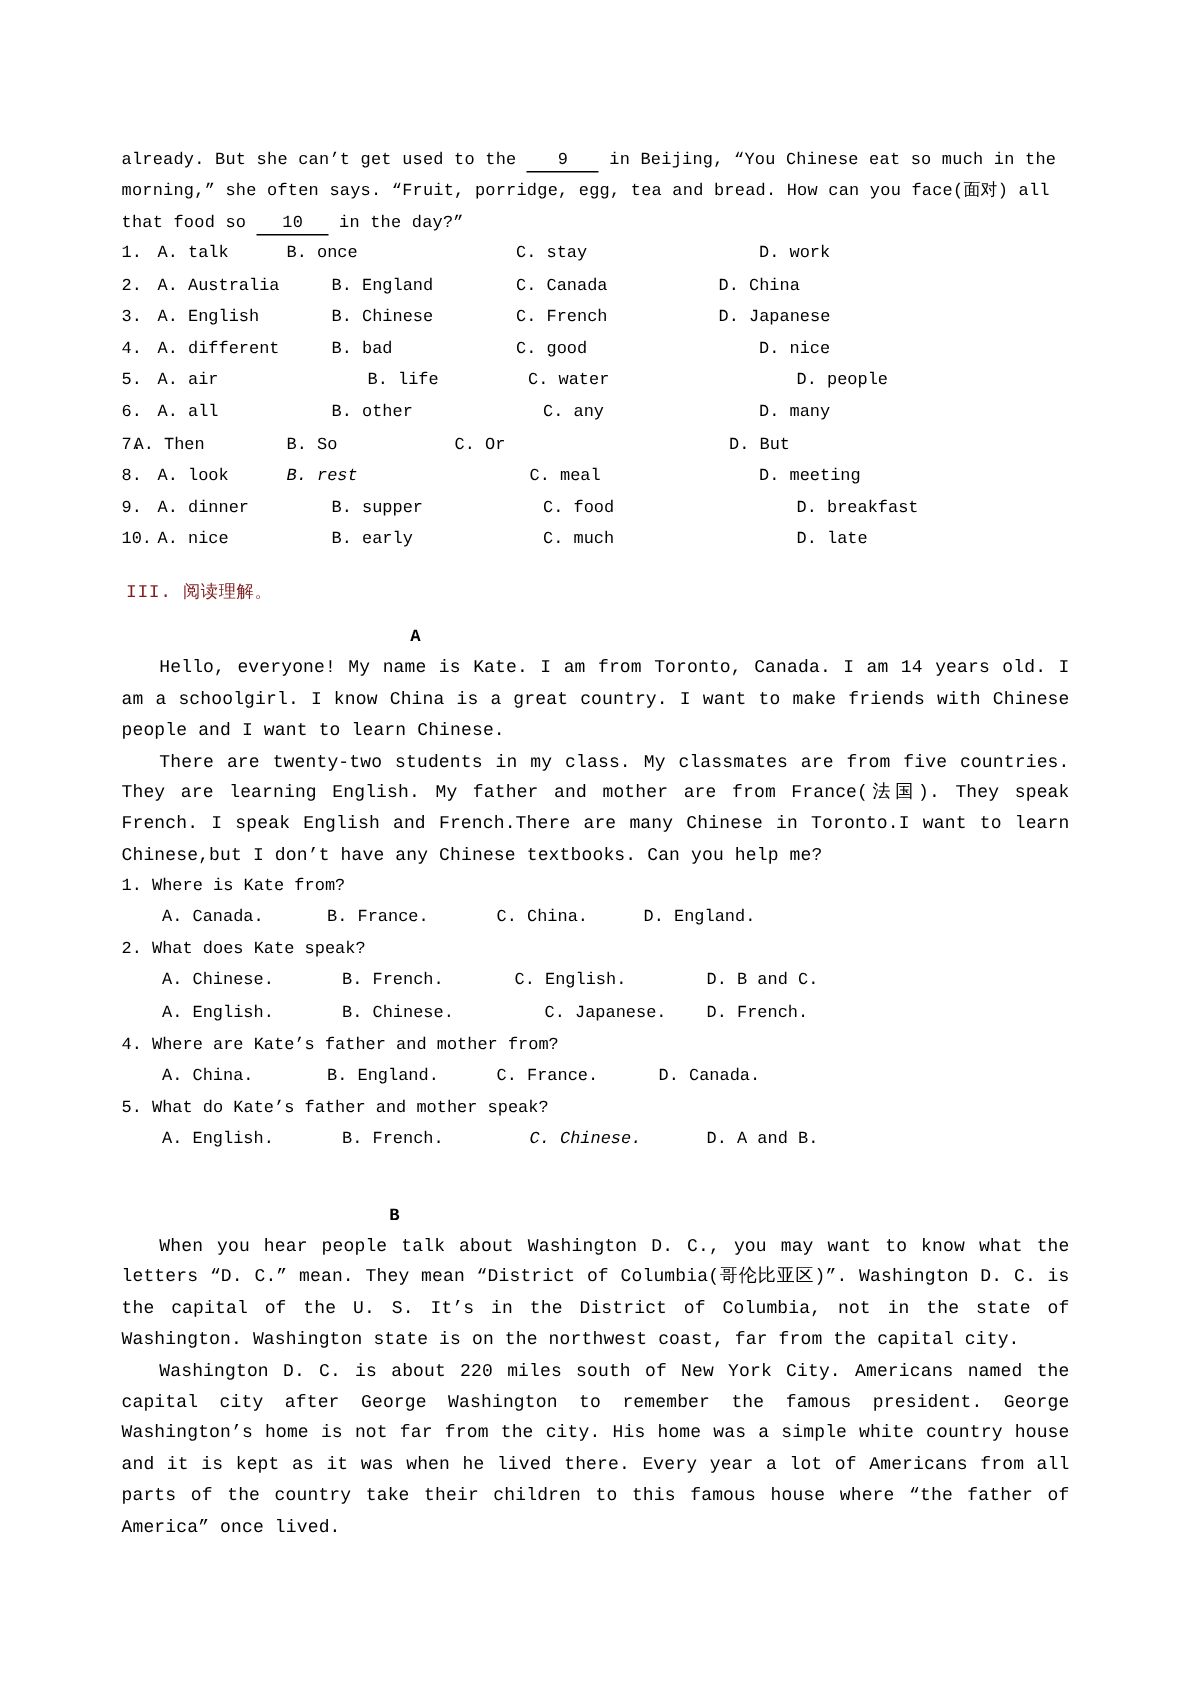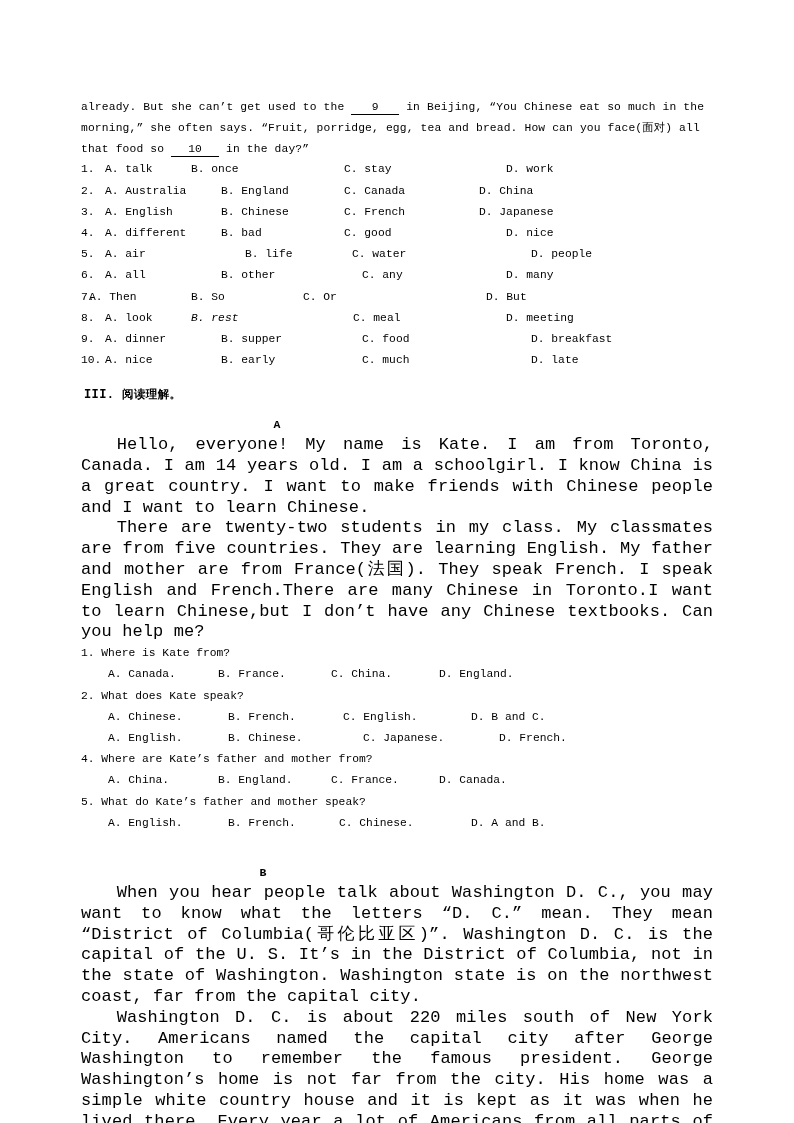--- a/index.html
+++ b/index.html
@@ -22,21 +22,21 @@
     width: 632px;
   }
   .para {
     font-size: 11.3px;
     line-height: 20.8px;
     letter-spacing: 0.15px;
     white-space: nowrap;
     margin: 0;
   }
   .para-wrap {
-    font-size: 17px;
+    font-size: 12px;
     line-height: 20.8px;
     letter-spacing: 0.1px;
     margin: 0;
     text-align: justify;
   }
   .blank {
     display: inline-block;
     border-bottom: 1px solid #000;
     text-align: center;
     width: 48px;
@@ -52,22 +52,22 @@
   }
   .mc-row span {
     position: absolute;
     top: 0;
   }
   .mc-num { left: 0; }
 
   
   .sec-head {
     font-size: 12px;
-    font-weight: bold;
-    color: #000000;
+    font-weight: normal;
+    color: #7f1d1d;
     letter-spacing: 0.4px;
     margin: 12px 0 0 3px;
     line-height: 22px;
     white-space: nowrap;
   }
   .sec-head .cjk {
     font-family: "DejaVu Sans", sans-serif;
     font-size: 11.5px;
   }
   .passage-label {
@@ -197,47 +197,47 @@
   <div class="passage-label">A</div>
   <p class="para-wrap indent">Hello, everyone! My name is Kate. I am from Toronto, Canada. I am 14 years old. I am a schoolgirl. I know China is a great country. I want to make friends with Chinese people and I want to learn Chinese.</p>
   <p class="para-wrap indent">There are twenty-two students in my class. My classmates are from five countries. They are learning English. My father and mother are from France(法国). They speak French. I speak English and French.There are many Chinese in Toronto.I want to learn Chinese,but I don’t have any Chinese textbooks. Can you help me?</p>
 
   <div id="passage-a-questions">
       <p class="q-line">1. Where is Kate from?</p>
       <div class="q-opts">
         <span style="left: 27px;">A. Canada.</span>
         <span style="left: 137px;">B. France.</span>
         <span style="left: 250px;">C. China.</span>
-        <span style="left: 358px; text-align: right;">D. England.</span>
+        <span style="left: 348px; text-align: right;">D. England.</span>
       </div>
       <p class="q-line">2. What does Kate speak?</p>
       <div class="q-opts">
         <span style="left: 27px;">A. Chinese.</span>
         <span style="left: 147px;">B. French.</span>
         <span style="left: 262px;">C. English.</span>
         <span style="left: 390px;">D. B and C.</span>
       </div>
       <div class="q-opts">
         <span style="left: 27px;">A. English.</span>
         <span style="left: 147px;">B. Chinese.</span>
         <span style="left: 282px;">C. Japanese.</span>
-        <span style="left: 390px; margin-left: 28px;">D. French.</span>
+        <span style="left: 390px;">D. French.</span>
       </div>
       <p class="q-line">4. Where are Kate’s father and mother from?</p>
       <div class="q-opts">
         <span style="left: 27px;">A. China.</span>
         <span style="left: 137px;">B. England.</span>
         <span style="left: 250px;">C. France.</span>
         <span style="left: 358px;">D. Canada.</span>
       </div>
       <p class="q-line">5. What do Kate’s father and mother speak?</p>
       <div class="q-opts">
         <span style="left: 27px;">A. English.</span>
         <span style="left: 147px;">B. French.</span>
-        <span style="left: 258px;">C. Chinese.</span>
+        <span style="left: 272px; font-style: italic;">C. Chinese.</span>
         <span style="left: 390px;">D. A and B.</span>
       </div>
     </div>
 
   <div class="gap-lg"></div>
 
   <div class="passage-label b">B</div>
   <p class="para-wrap indent">When you hear people talk about Washington D. C., you may want to know what the letters “D. C.” mean. They mean “District of Columbia(哥伦比亚区)”. Washington D. C. is the capital of the U. S. It’s in the District of Columbia, not in the state of Washington. Washington state is on the northwest coast, far from the capital city.</p>
   <p class="para-wrap indent">Washington D. C. is about 220 miles south of New York City. Americans named the capital city after George Washington to remember the famous president. George Washington’s home is not far from the city. His home was a simple white country house and it is kept as it was when he lived there. Every year a lot of Americans from all parts of the country take their children to this famous house where “the father of America” once lived.</p>
 

